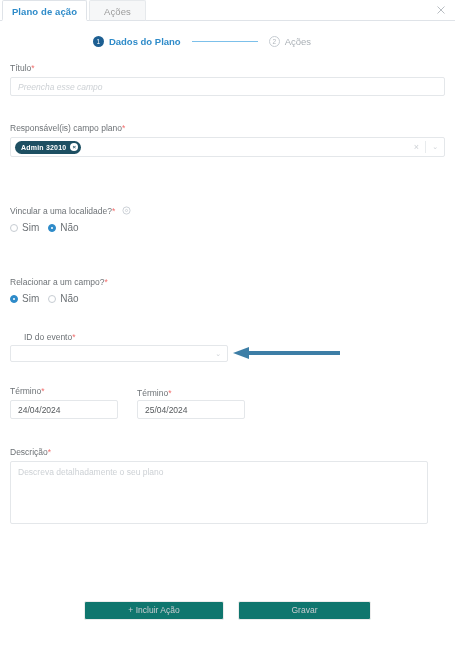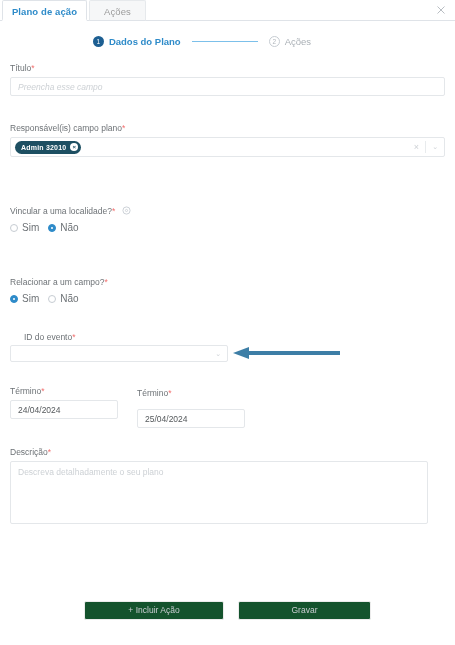--- a/index.html
+++ b/index.html
@@ -244,21 +244,21 @@
   
   .arrow {
     position: absolute;
     left: 232px; top: 346px;
     width: 108px; height: 14px;
     pointer-events: none;
   }
 
   
   .date-inicio { left: 10px; top: 400px; width: 108px; height: 19px; }
-  .date-termino { left: 137px; top: 400px; width: 108px; height: 19px; margin-top: 9px; }
+  .date-termino { left: 137px; top: 400px; width: 108px; height: 19px; }
 
   
   .desc-box {
     position: absolute;
     left: 10px; top: 461px;
     width: 418px; height: 63px;
     border: 1px solid #e4e7ea;
     border-radius: 2px;
     background: #ffffff;
     box-sizing: border-box;
@@ -269,21 +269,21 @@
     resize: none;
   }
   .desc-box::placeholder { color: #cdd1d5; }
 
   
   .btn {
     position: absolute;
     height: 19px;
     border: 1px solid #ececec;
     border-radius: 2px;
-    background: #14532d;
+    background: #0f766e;
     color: #c9cdd1;
     font-size: 8.5px;
     font-family: "Liberation Sans", sans-serif;
     text-align: center;
     line-height: 17px;
     box-sizing: border-box;
     cursor: default;
   }
   .btn-incluir { left: 84px; top: 601px; width: 140px; }
   .btn-gravar { left: 238px; top: 601px; width: 133px; }

